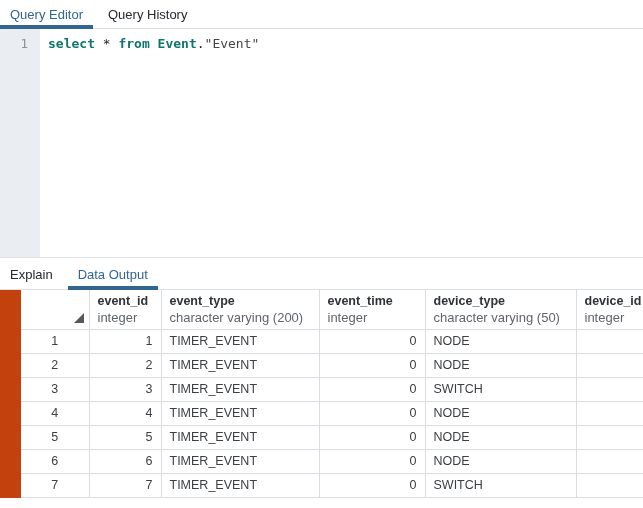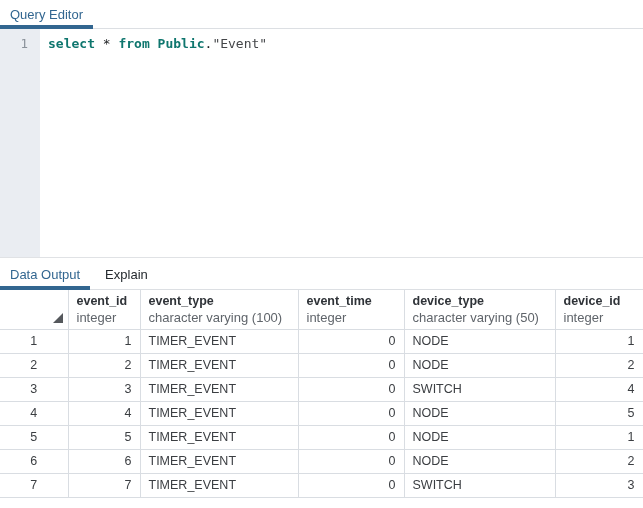--- a/index.html
+++ b/index.html
@@ -54,21 +54,21 @@
   .code-area { flex: 1; padding: 6px 0 0 8px; }
   .code-line { line-height: 18px; white-space: pre; }
   .tok-keyword { color: #0f766e; font-weight: bold; }
   .tok-plain { color: #1d1f22; }
   .tok-identifier { color: #444649; }
 
   
   .gap { height: 1px; background: #fff; }
 
   
-  .grid-wrap { background: #7f1d1d; }
+  .grid-wrap { background: #c2410c; padding-left: 21px; }
   table.grid {
     border-collapse: collapse; table-layout: fixed;
     width: 643px;
     font-family: "Liberation Sans", sans-serif;
     font-size: 12.5px;
   }
   .grid th, .grid td {
     border-right: 1px solid #d9dde2;
     border-bottom: 1px solid #d9dde2;
     padding: 0 8px;
@@ -93,36 +93,37 @@
     width: 0; height: 0;
     border-left: 10px solid transparent;
     border-bottom: 10px solid #55585c;
   }
 </style>
 </head>
 <body>
 
 <div class="tabbar tabbar-top">
   <div class="tab active">Query Editor</div>
+  <div class="tab">Query History</div>
 </div>
 
 <div class="editor">
   <div class="gutter">
     <span class="line-no">1</span>
   </div>
   <div class="code-area">
-    <div class="code-line" id="sql-line"><span class="tok-keyword">select</span><span class="tok-plain"> * </span><span class="tok-keyword">from</span><span class="tok-plain"> </span><span class="tok-keyword">Public</span><span class="tok-plain">.</span><span class="tok-identifier">"Event"</span></div>
+    <div class="code-line" id="sql-line"><span class="tok-keyword">select</span><span class="tok-plain"> * </span><span class="tok-keyword">from</span><span class="tok-plain"> </span><span class="tok-keyword">Event</span><span class="tok-plain">.</span><span class="tok-identifier">"Event"</span></div>
   </div>
 </div>
 
 <div class="gap"></div>
 
 <div class="tabbar tabbar-out">
+  <div class="tab">Explain</div>
   <div class="tab active">Data Output</div>
-  <div class="tab">Explain</div>
 </div>
 
 <div class="grid-wrap">
   <table class="grid">
     <colgroup id="grid-cols">
         <col style="width: 68px;">
         <col style="width: 72px;">
         <col style="width: 158px;">
         <col style="width: 106px;">
         <col style="width: 151px;">
@@ -132,21 +133,21 @@
       <tr>
         <th class="row-num">
           <span class="corner-triangle"></span>
         </th>
         <th>
           <span class="col-name">event_id</span>
           <span class="col-type">integer</span>
         </th>
         <th>
           <span class="col-name">event_type</span>
-          <span class="col-type">character varying (100)</span>
+          <span class="col-type">character varying (200)</span>
         </th>
         <th>
           <span class="col-name">event_time</span>
           <span class="col-type">integer</span>
         </th>
         <th>
           <span class="col-name">device_type</span>
           <span class="col-type">character varying (50)</span>
         </th>
         <th>

